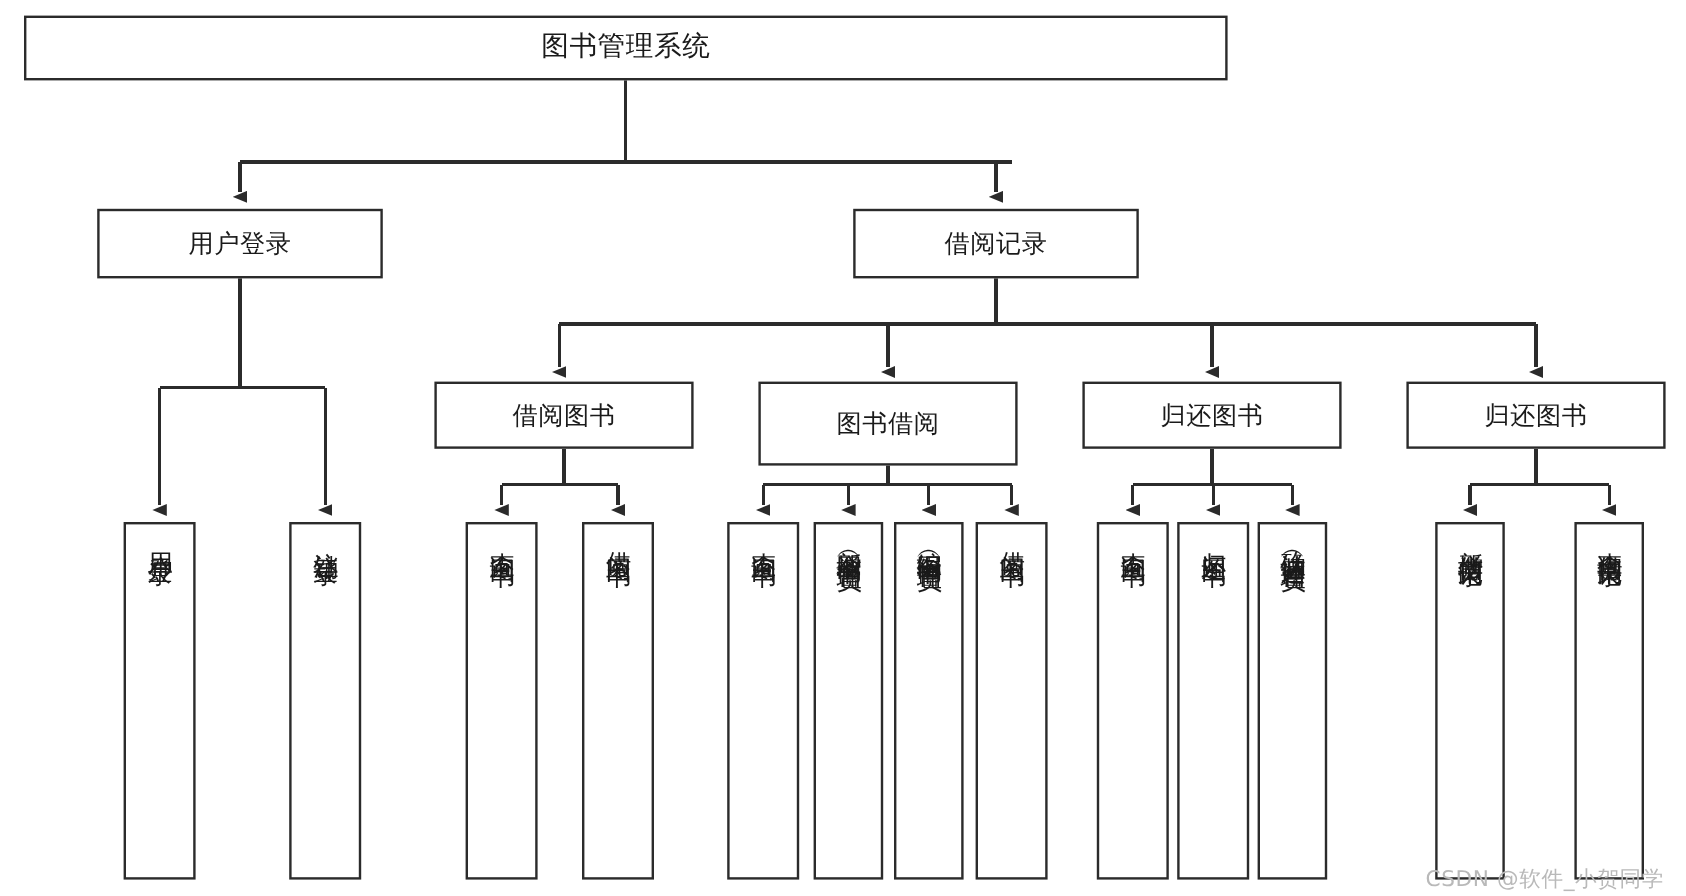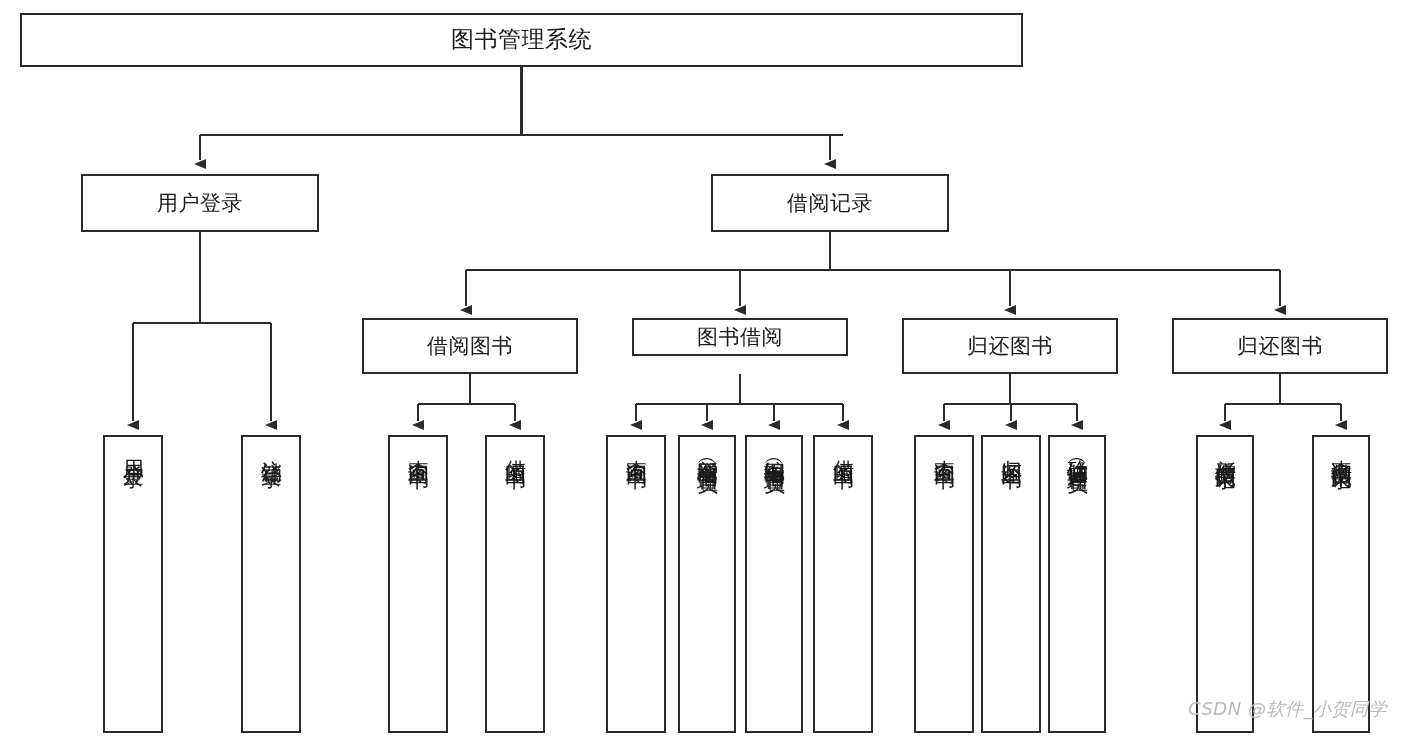--- a/index.html
+++ b/index.html
@@ -66,23 +66,22 @@
   }
   .v-node.tall .node-label {
     letter-spacing: 2px;
   }
   .watermark {
     position: absolute;
     font-size: 18px;
     color: #b9b9b9;
     white-space: nowrap;
     left: 1188px;
-    top: 697px;
+    top: 720px;
     letter-spacing: 0.5px;
-    font-style: italic;
   }
 </style>
 </head>
 <body>
 
 <div id="canvas">
 
   <svg id="wires" viewBox="0 0 1405 747" xmlns="http://www.w3.org/2000/svg">
     <defs>
       <marker id="arrow" markerWidth="10" markerHeight="12" refX="1" refY="6" orient="auto" markerUnits="userSpaceOnUse">
@@ -141,21 +140,21 @@
   <div class="node h-node" id="n-l2-0" style="left: 81px; top: 174px; width: 238px; height: 58px;">
     <span class="node-label">用户登录</span>
   </div>
   <div class="node h-node" id="n-l2-1" style="left: 711px; top: 174px; width: 238px; height: 58px;">
     <span class="node-label">借阅记录</span>
   </div>
 
   <div class="node h-node" id="n-l3-0" style="left: 362px; top: 318px; width: 216px; height: 56px;">
     <span class="node-label">借阅图书</span>
   </div>
-  <div class="node h-node" id="n-l3-1" style="left: 632px; top: 318px; width: 216px; height: 38px;">
+  <div class="node h-node" id="n-l3-1" style="left: 632px; top: 318px; width: 216px; height: 70px;">
     <span class="node-label">图书借阅</span>
   </div>
   <div class="node h-node" id="n-l3-2" style="left: 902px; top: 318px; width: 216px; height: 56px;">
     <span class="node-label">归还图书</span>
   </div>
   <div class="node h-node" id="n-l3-3" style="left: 1172px; top: 318px; width: 216px; height: 56px;">
     <span class="node-label">归还图书</span>
   </div>
 
   <div class="node v-node" id="n-lf-0" style="left: 103px; top: 435px; width: 60px; height: 298px;">

